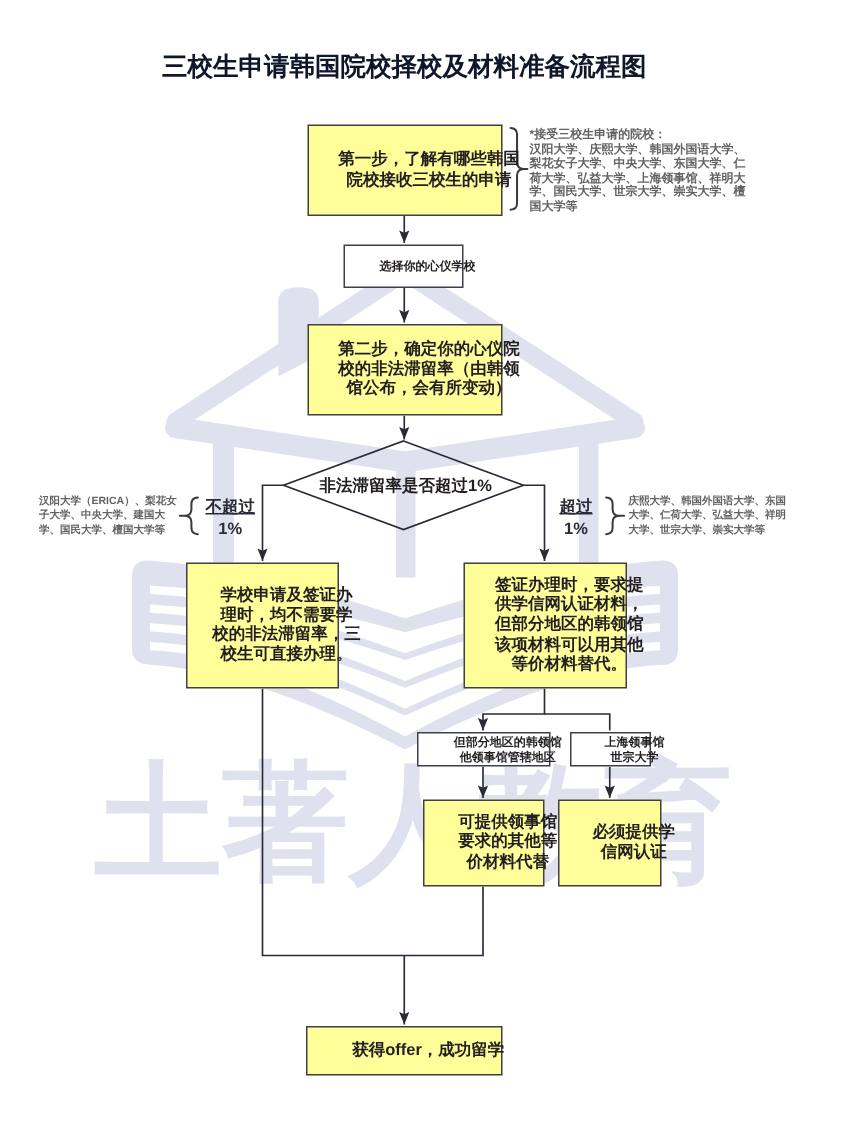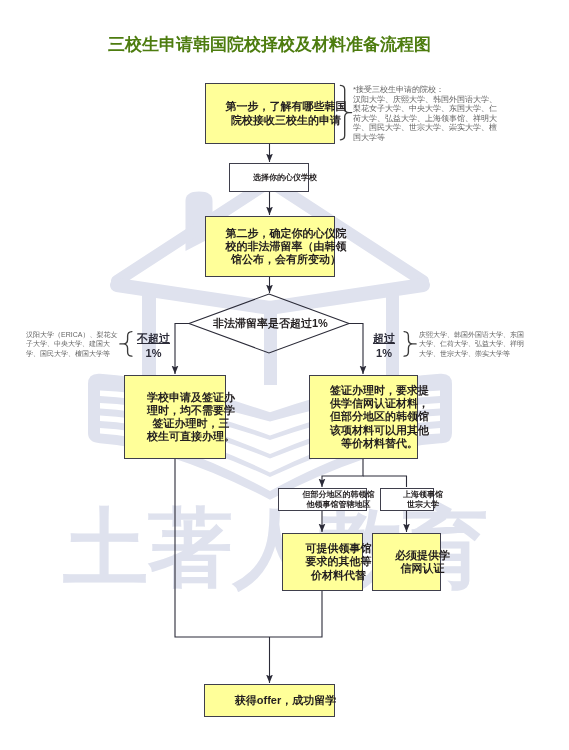--- a/index.html
+++ b/index.html
@@ -1,25 +1,25 @@
 <!DOCTYPE html>
 <html><head>
 <meta charset="utf-8">
 <style>
   html,body{margin:0;padding:0;}
   body{width:569px;height:750px;background:#ffffff;font-family:"Liberation Sans",sans-serif;overflow:hidden;}
   #stage{position:relative;width:569px;height:750px;background:#fff;}
   #wmlayer,#lines{position:absolute;left:0;top:0;width:569px;height:750px;}
-  .title{position:absolute;left:108px;top:33px;font-size:17px;font-weight:bold;color:#4d7c0f;white-space:nowrap;}
+  .title{position:absolute;left:108px;top:33px;font-size:17px;font-weight:bold;color:#0f172a;white-space:nowrap;}
   .node{position:absolute;box-sizing:border-box;border:1.2px solid #3f3f4c;display:flex;flex-direction:column;
         align-items:center;justify-content:center;text-align:center;
         font-size:11px;font-weight:bold;color:#231f20;line-height:13.2px;white-space:nowrap;padding-left:32px;}
   .yel{background:#ffff99;}
   .wht{background:#ffffff;}
-  .small{position:absolute;font-size:8px;color:#636363;line-height:9.6px;font-weight:normal;white-space:nowrap;}
+  .small{position:absolute;font-size:8px;color:#636363;line-height:9.6px;font-weight:bold;white-space:nowrap;}
   .lbl{position:absolute;font-size:11px;font-weight:bold;color:#2b2b38;text-align:center;line-height:14.5px;white-space:nowrap;}
   .lbl .u{text-decoration:underline;}
   .dectext{position:absolute;font-size:11px;font-weight:bold;color:#231f20;white-space:nowrap;}
 </style>
 </head>
 <body>
 
 <div id="stage">
 
   <svg id="wmlayer" viewBox="0 0 569 750">
@@ -93,21 +93,21 @@
       <div>馆公布，会有所变动）</div>
     </div>
 
   <div class="dectext" style="left:213px;top:316px;">
       <div>非法滞留率是否超过1%</div>
     </div>
 
   <div class="node yel" style="left:124px;top:375px;width:102px;height:84px;">
       <div>学校申请及签证办</div>
       <div>理时，均不需要学</div>
-      <div>签证办理时，三</div>
+      <div>校的非法滞留率，三</div>
       <div>校生可直接办理。</div>
     </div>
 
   <div class="node yel" style="left:309px;top:375px;width:109px;height:84px;">
       <div>签证办理时，要求提</div>
       <div>供学信网认证材料，</div>
       <div>但部分地区的韩领馆</div>
       <div>该项材料可以用其他</div>
       <div>等价材料替代。</div>
     </div>

